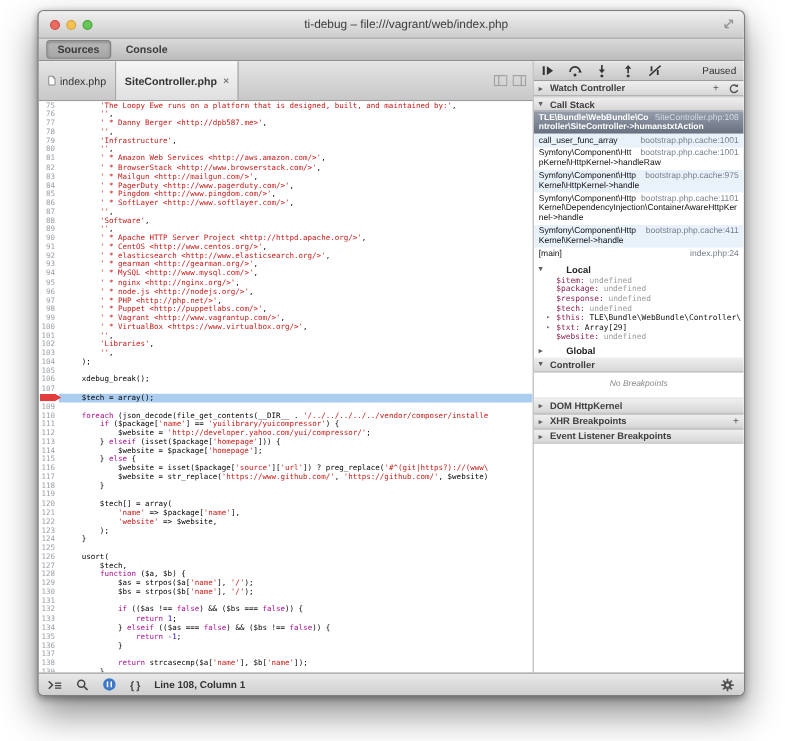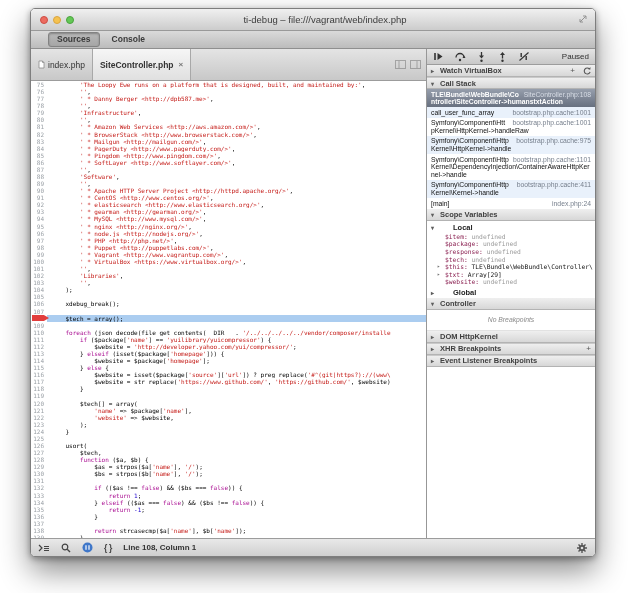--- a/index.html
+++ b/index.html
@@ -11,21 +11,21 @@
   .titlebar { height:22px; background:linear-gradient(#f0f0f0,#cccccc); border-bottom:1px solid #999;
               position:relative; text-align:center; line-height:21px; font-size:9.5px; color:#3c3c3c;padding-left:24px; }
   .lights { position:absolute; left:9px; top:7px; display:flex; gap:5px; }
   .light { width:8px; height:8px; border-radius:50%; }
   .light.red    { background:#ec6b60; border:1px solid #ce4d44; }
   .light.yellow { background:#f5c250; border:1px solid #d9a441; }
   .light.green  { background:#64c856; border:1px solid #4ba33e; }
   .resize-glyph { position:absolute; right:7px; top:5px; opacity:.55; }
   
   .appbar { height:18px; background:linear-gradient(#dadada,#bcbcbc); border-bottom:1px solid #8f8f8f;
-            display:flex; align-items:center; padding-left:17px; gap:3px; }
+            display:flex; align-items:center; padding-left:6px; gap:3px; }
   .appbtn { font-size:8.5px; font-weight:bold; color:#3a3a3a; padding:1px 8px 2px; border-radius:3px; border:1px solid transparent; }
   .appbtn.sel { background:linear-gradient(#b8b8b8,#a6a6a6); border:1px solid #828282; box-shadow:inset 0 1px 2px rgba(0,0,0,.28); }
   
   .content { position:absolute; top:40px; bottom:18px; left:0; right:0; display:flex; }
   .editor-pane { width:396px; min-width:396px; display:flex; flex-direction:column; border-right:1px solid #979797; background:#fff; }
   .filetabs { height:32px; background:linear-gradient(#e4e4e4,#c8c8c8); border-bottom:1px solid #9c9c9c;
               display:flex; align-items:stretch; font-size:8.5px; color:#333; }
   .filetab { display:flex; align-items:center; padding:0 7px; border-right:1px solid #a8a8a8; gap:3px; white-space:nowrap; }
   .filetab.active { background:linear-gradient(#f6f6f6,#e0e0e0);font-weight:bold; }
   .closex { color:#777; font-size:8px; margin-left:2px; }
@@ -221,21 +221,21 @@
         <svg width="12" height="11">
             <line x1="3.2" y1="2" x2="3.2" y2="6" stroke="#333" stroke-width="1.4"></line>
             <line x1="8.2" y1="5" x2="8.2" y2="9" stroke="#333" stroke-width="1.4"></line>
             <line x1="1.5" y1="9.5" x2="10.5" y2="1.5" stroke="#333" stroke-width="1.1"></line>
           </svg>
         <span class="paused">Paused</span>
       </div>
 
       <div class="sec-h">
         <span class="tri">▸</span>
-        <span>Watch VirtualBox</span>
+        <span>Watch Controller</span>
         <span class="sec-sp">
           <span>+</span>
           <svg width="9" height="9">
               <path d="M7.5 3 a3 3 0 1 0 0.6 3" fill="none" stroke="#555" stroke-width="1.1"></path>
               <path d="M8.6 1.2 L8.2 3.8 L5.8 3 Z" fill="#555"></path>
             </svg>
         </span>
       </div>
 
       <div class="sec-h">
@@ -245,24 +245,20 @@
       <div id="callstack">
           <div class="frame selected"><span class="floc">SiteController.php:108</span><span class="fname">TLE\Bundle\WebBundle\Controller\SiteController-&gt;humanstxtAction</span></div>
           <div class="frame alt"><span class="floc">bootstrap.php.cache:1001</span><span class="fname">call_user_func_array</span></div>
           <div class="frame"><span class="floc">bootstrap.php.cache:1001</span><span class="fname">Symfony\Component\HttpKernel\HttpKernel-&gt;handleRaw</span></div>
           <div class="frame alt"><span class="floc">bootstrap.php.cache:975</span><span class="fname">Symfony\Component\HttpKernel\HttpKernel-&gt;handle</span></div>
           <div class="frame"><span class="floc">bootstrap.php.cache:1101</span><span class="fname">Symfony\Component\HttpKernel\DependencyInjection\ContainerAwareHttpKernel-&gt;handle</span></div>
           <div class="frame alt"><span class="floc">bootstrap.php.cache:411</span><span class="fname">Symfony\Component\HttpKernel\Kernel-&gt;handle</span></div>
           <div class="frame"><span class="floc">index.php:24</span><span class="fname">[main]</span></div>
         </div>
 
-      <div class="sec-h">
-        <span class="tri">▾</span>
-        <span>Scope Variables</span>
-      </div>
       <div class="scope-group">
         <span class="tri">▾</span>
         <span>Local</span>
       </div>
       <div id="vars">
           <div class="var"><span class="vname">$item:</span><span class="vval undef"> undefined</span></div>
           <div class="var"><span class="vname">$package:</span><span class="vval undef"> undefined</span></div>
           <div class="var"><span class="vname">$response:</span><span class="vval undef"> undefined</span></div>
           <div class="var"><span class="vname">$tech:</span><span class="vval undef"> undefined</span></div>
           <div class="var"><span class="tri">▸</span><span class="vname">$this:</span><span class="vval obj"> TLE\Bundle\WebBundle\Controller\</span></div>

